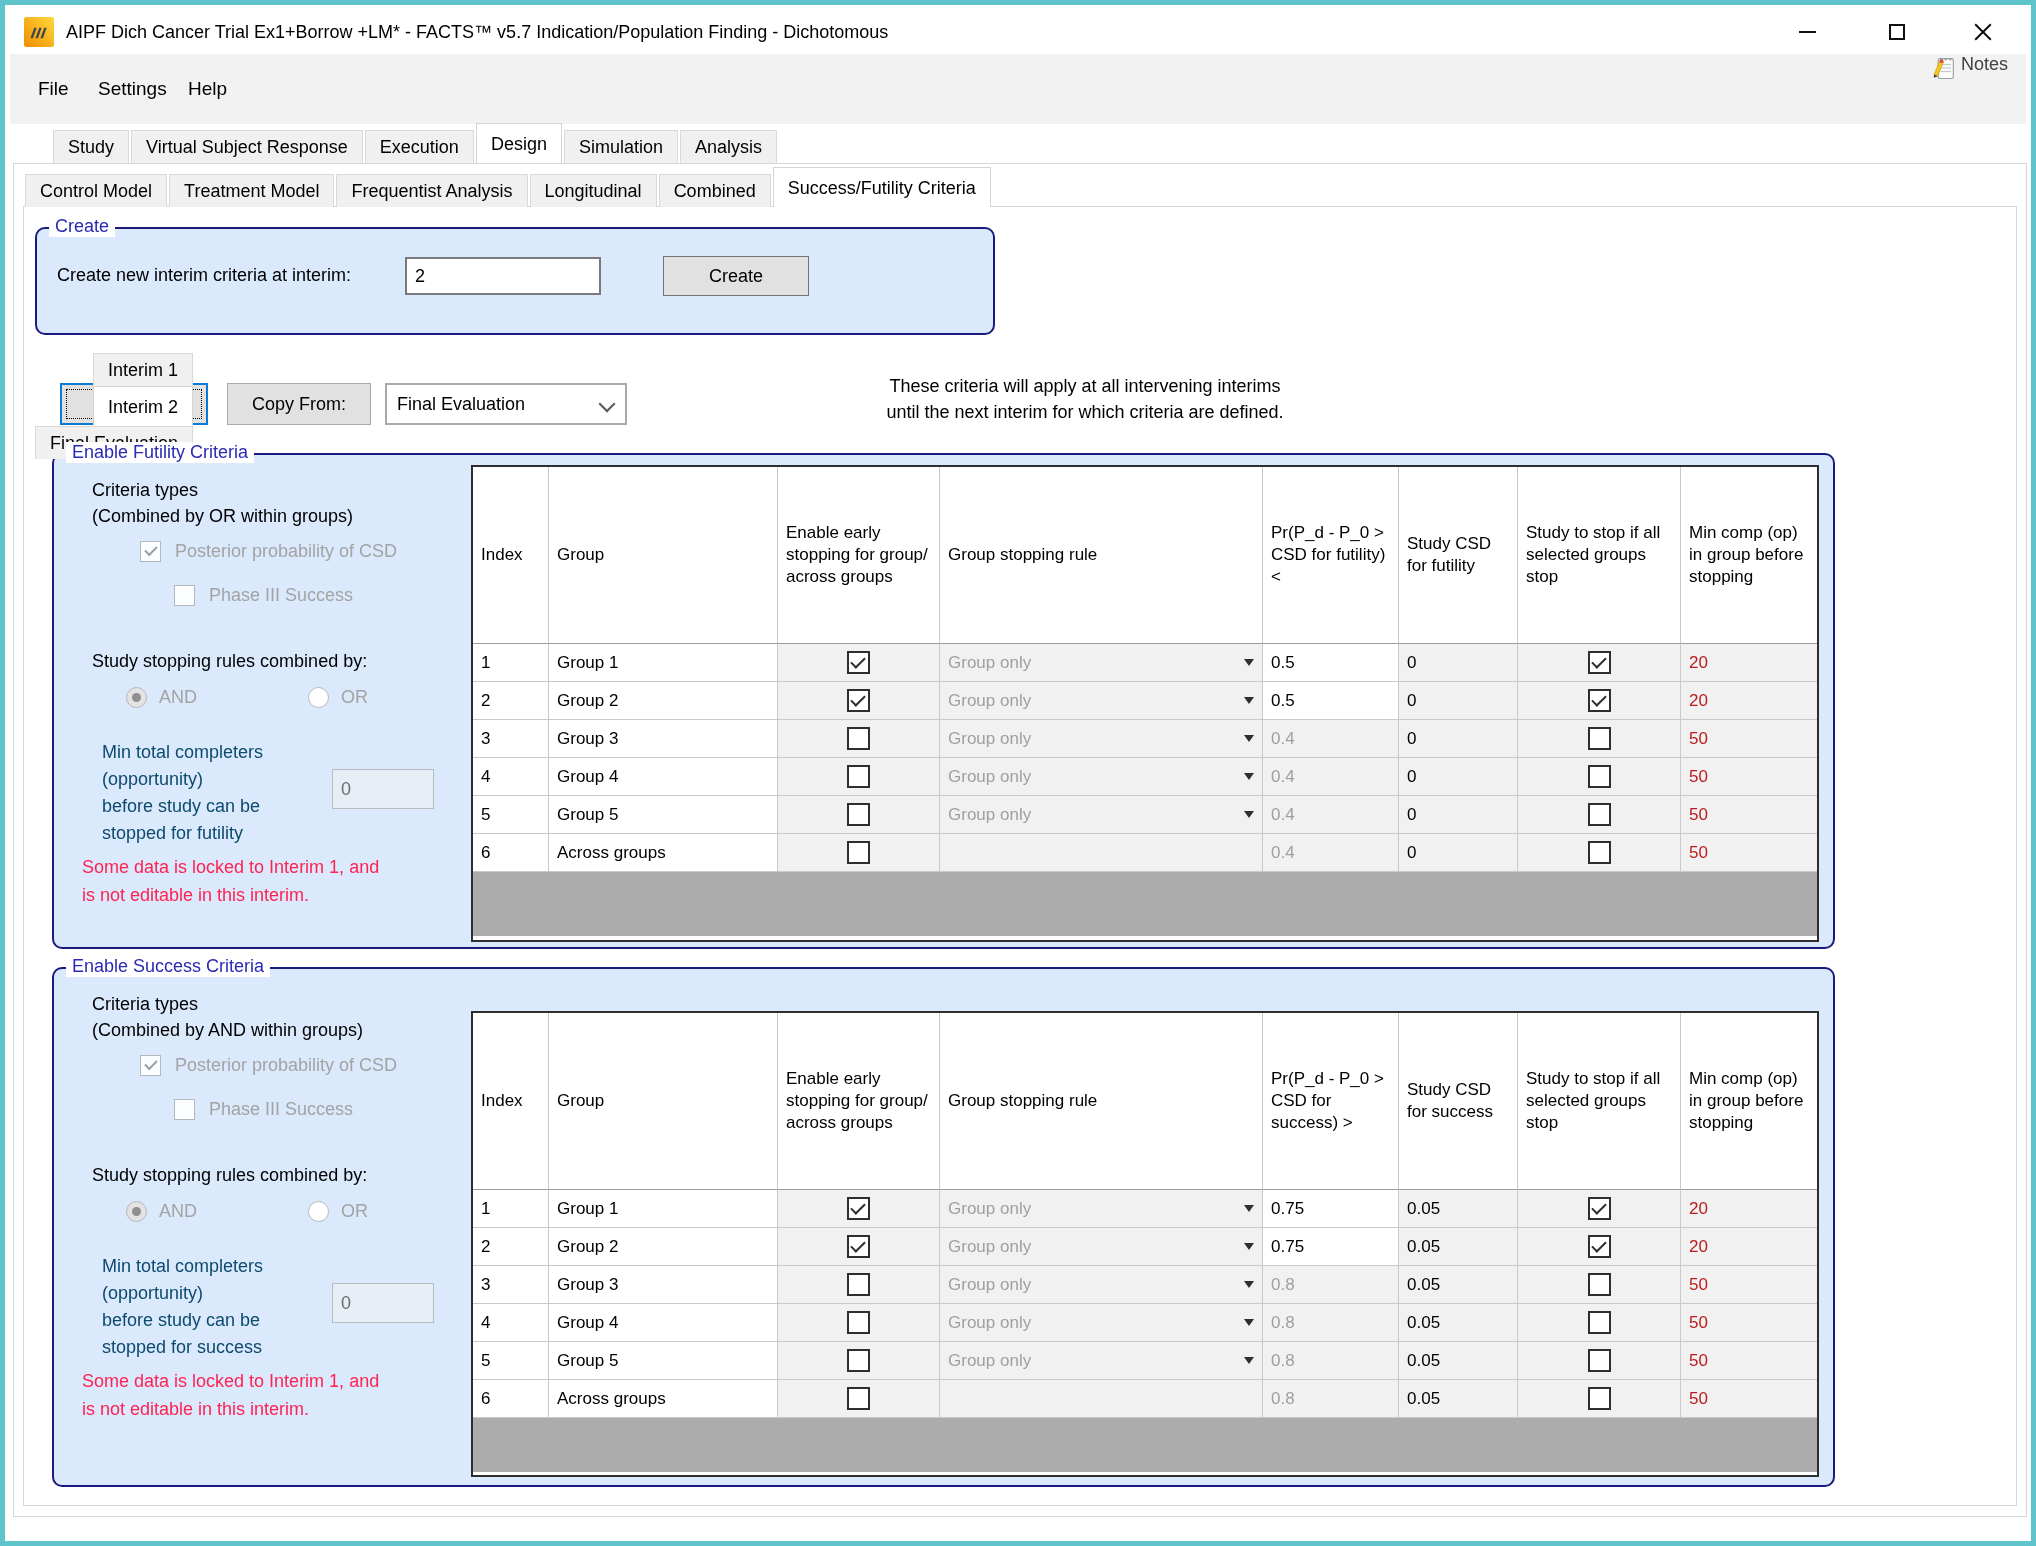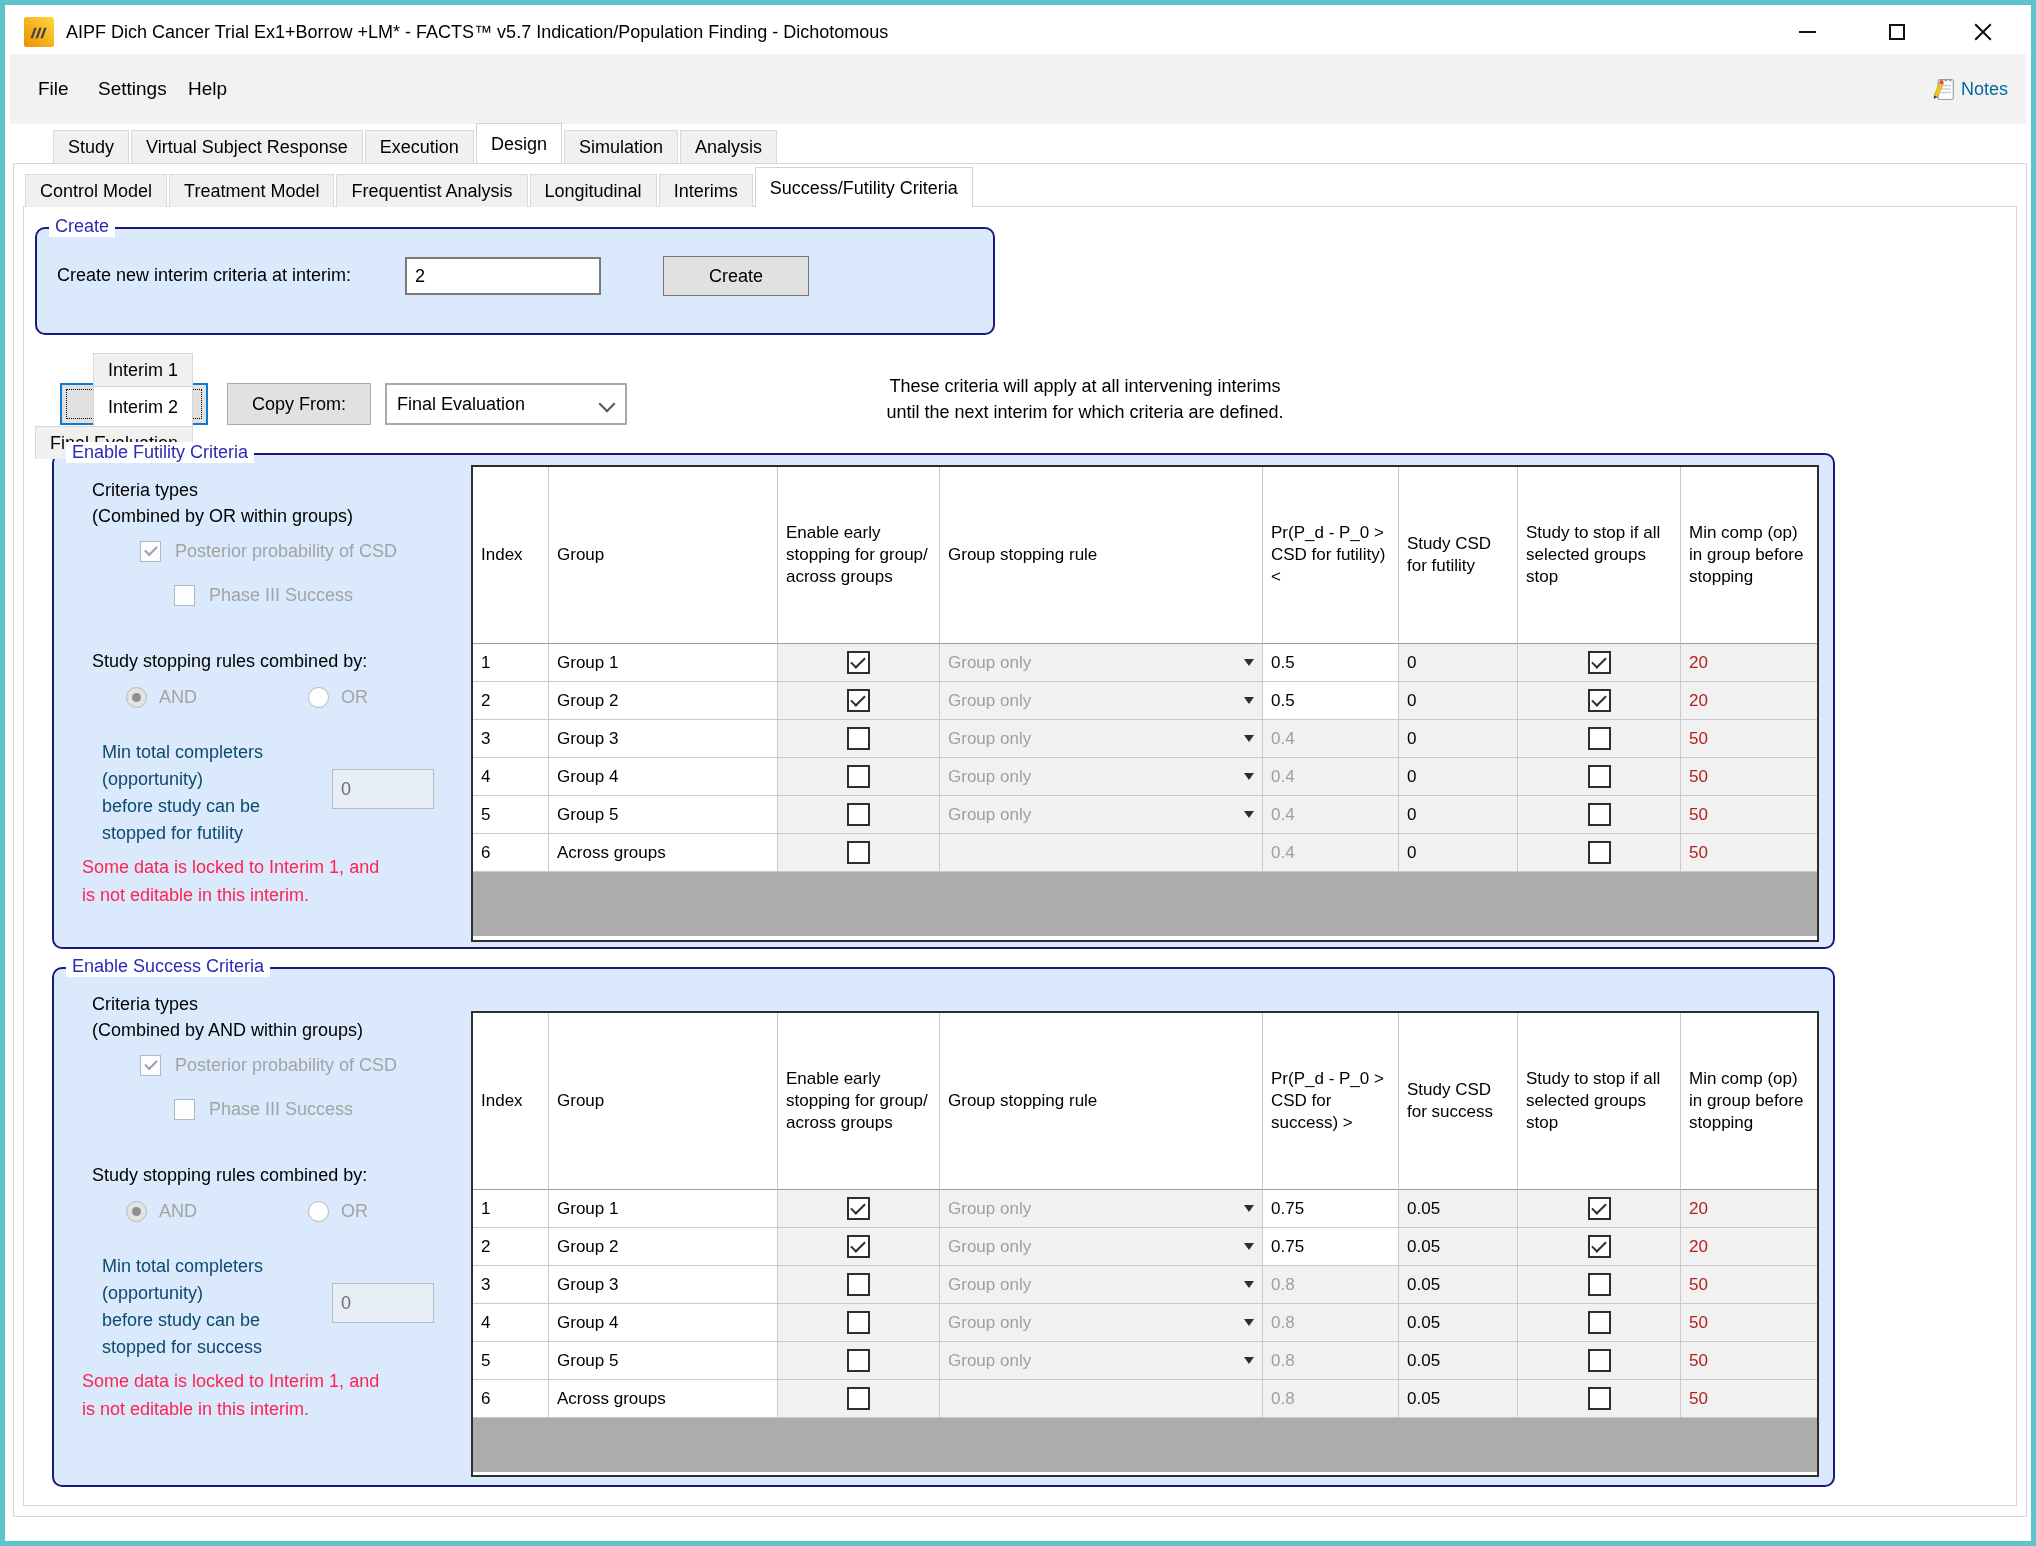--- a/index.html
+++ b/index.html
@@ -16,21 +16,21 @@
   .btn-min{right:190px;} .btn-max{right:100px;} .btn-close{right:14px;}
   .glyph-min{width:17px;height:0;border-top:2px solid #111;}
   .glyph-max{width:16px;height:16px;border:2px solid #111;box-sizing:border-box;}
   .glyph-close{position:relative;width:20px;height:20px;}
   .glyph-close:before,.glyph-close:after{content:"";position:absolute;left:-1px;top:9px;width:22px;height:2px;background:#111;}
   .glyph-close:before{transform:rotate(45deg);} .glyph-close:after{transform:rotate(-45deg);}
   
   .menubar{position:absolute;left:5px;top:49px;right:5px;height:70px;background:#f2f2f2;}
   .menu-item{position:absolute;top:0;height:70px;line-height:70px;font-size:19px;padding:0 10px;}
   .menu-file{left:18px;} .menu-settings{left:78px;} .menu-help{left:168px;}
-  .notes{position:absolute;right:18px;top:0;height:70px;display:flex;align-items:center;gap:3px;font-size:18px;color:#0369a1;}
+  .notes{position:absolute;right:18px;top:0;height:70px;display:flex;gap:3px;font-size:18px;color:#404040;}
   
   .tabstrip{position:absolute;display:flex;align-items:flex-end;}
   .main-tabs{left:12px;top:120px;height:38px;padding-left:36px;}
   .tab{background:#f0f0f0;border:1px solid #d9d9d9;border-bottom:none;height:33px;line-height:33px;
        padding:0 14px;font-size:18px;margin-right:2px;box-sizing:border-box;white-space:nowrap;}
   .tab.selected{background:#fff;height:40px;line-height:40px;position:relative;z-index:3;border:1px solid #d4d4d4;border-bottom:none;}
   .page-outer{position:absolute;left:8px;top:158px;width:2012px;height:1352px;background:#fff;border:1px solid #d6d6d6;}
   .design-tabs{left:20px;top:164px;height:38px;z-index:2;}
   .page-inner{position:absolute;left:18px;top:201px;width:1992px;height:1298px;background:#fff;border:1px solid #d6d6d6;}
   .interim-tabs{left:30px;top:348px;height:42px;z-index:2;flex-direction:column;}
@@ -162,21 +162,21 @@
     <span class="tab">Analysis</span>
   </div>
 
   <div class="page-outer"></div>
 
   <div class="tabstrip design-tabs">
     <span class="tab">Control Model</span>
     <span class="tab">Treatment Model</span>
     <span class="tab">Frequentist Analysis</span>
     <span class="tab">Longitudinal</span>
-    <span class="tab">Interims</span>
+    <span class="tab">Combined</span>
     <span class="tab selected">Success/Futility Criteria</span>
   </div>
 
   <div class="page-inner"></div>
 
   <div class="groupbox create-box">
     <span class="gb-caption">Create</span>
     <span class="create-label">Create new interim criteria at interim:</span>
     <span class="create-input">2</span>
     <span class="btn create-btn">Create</span>

